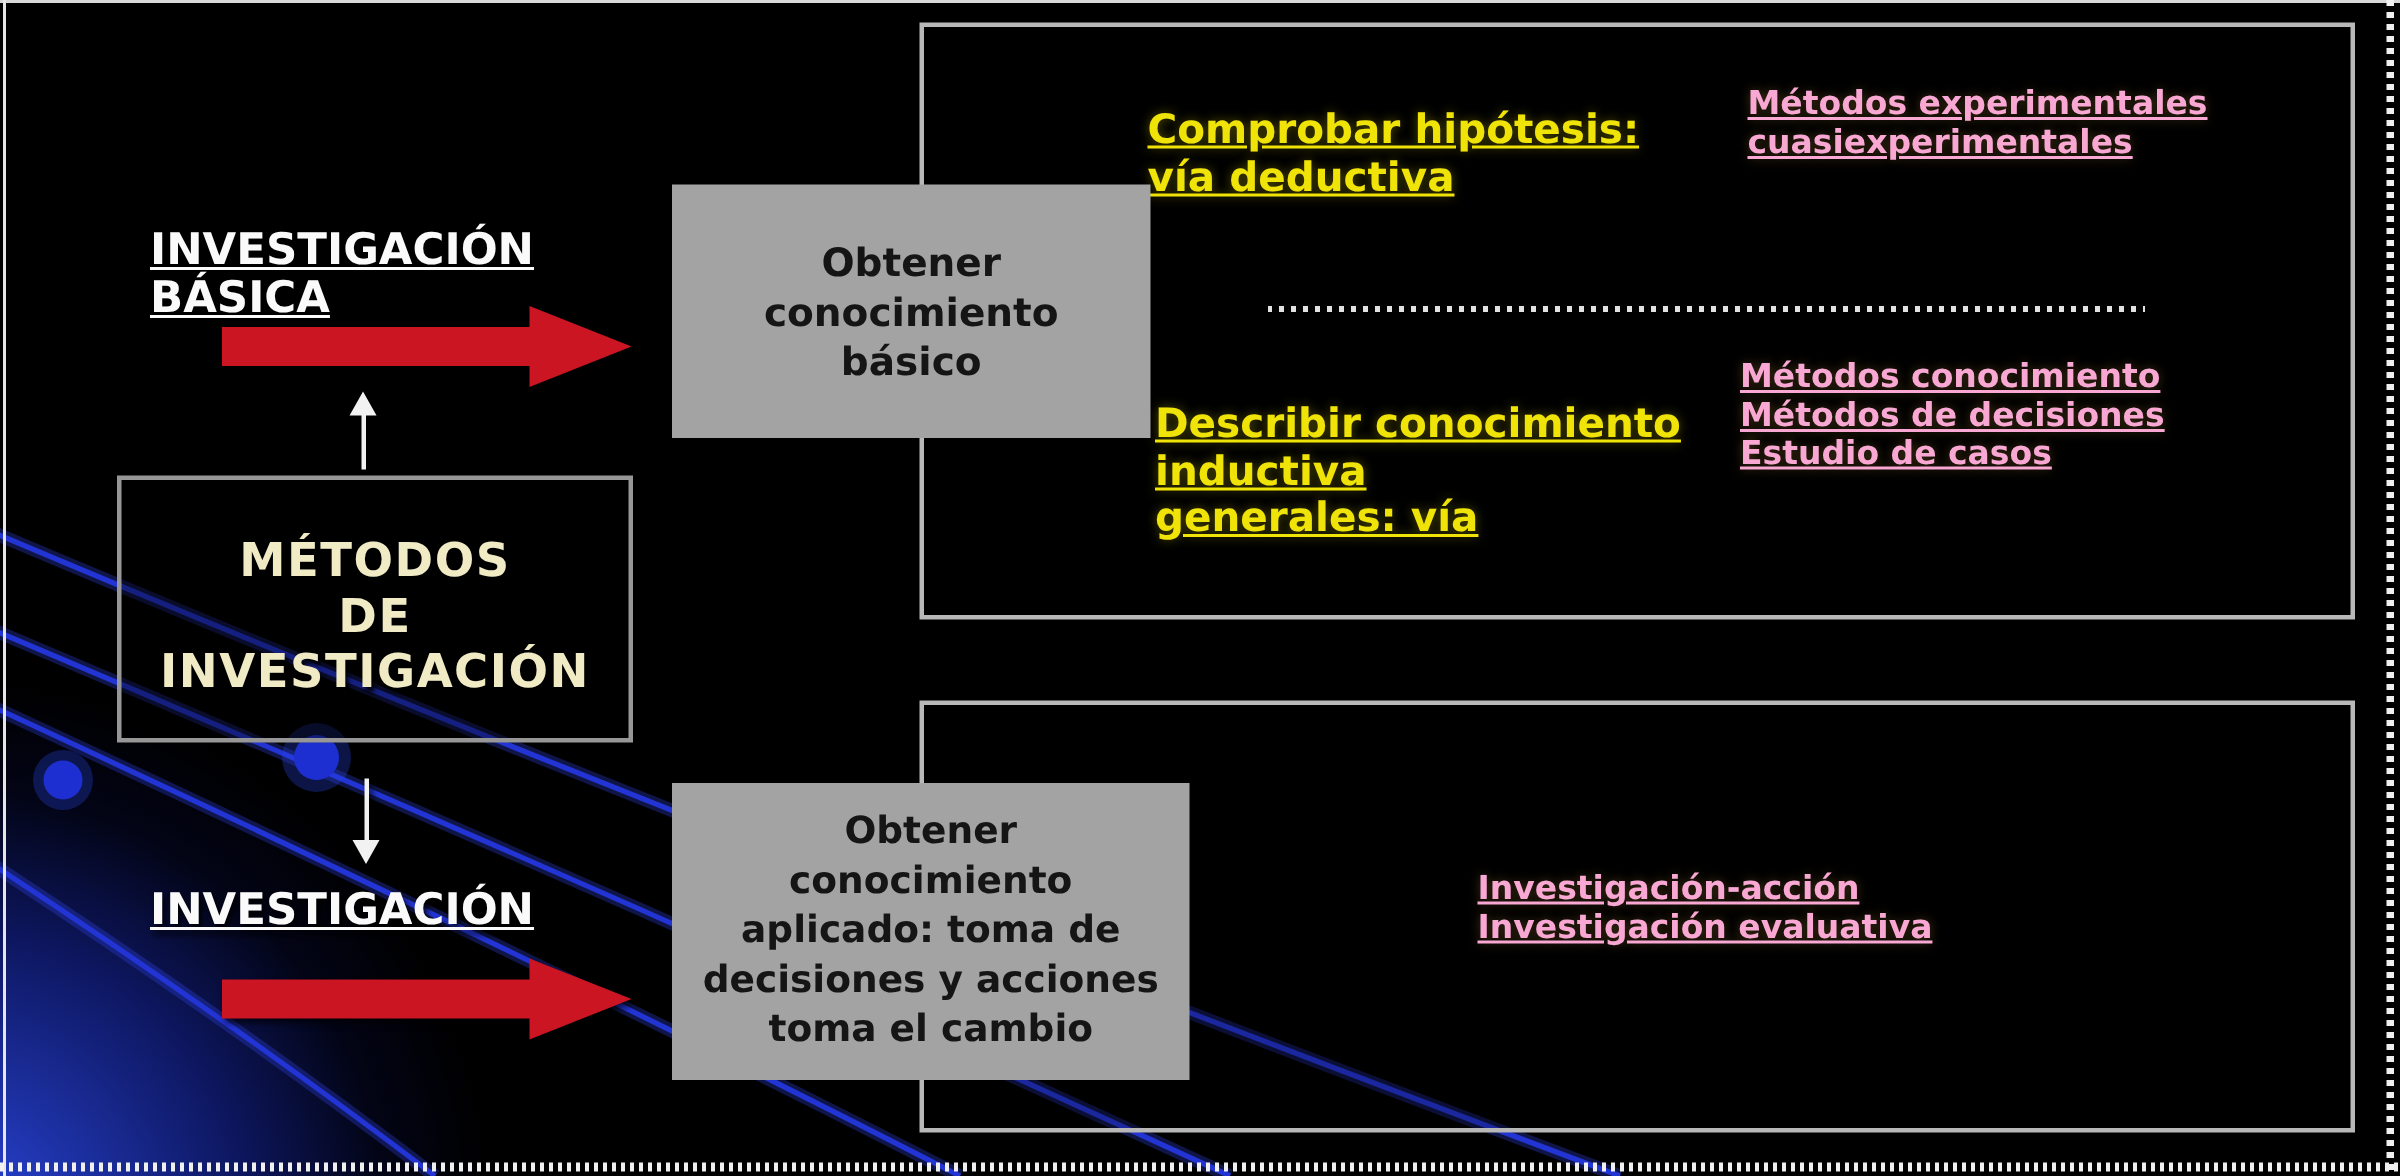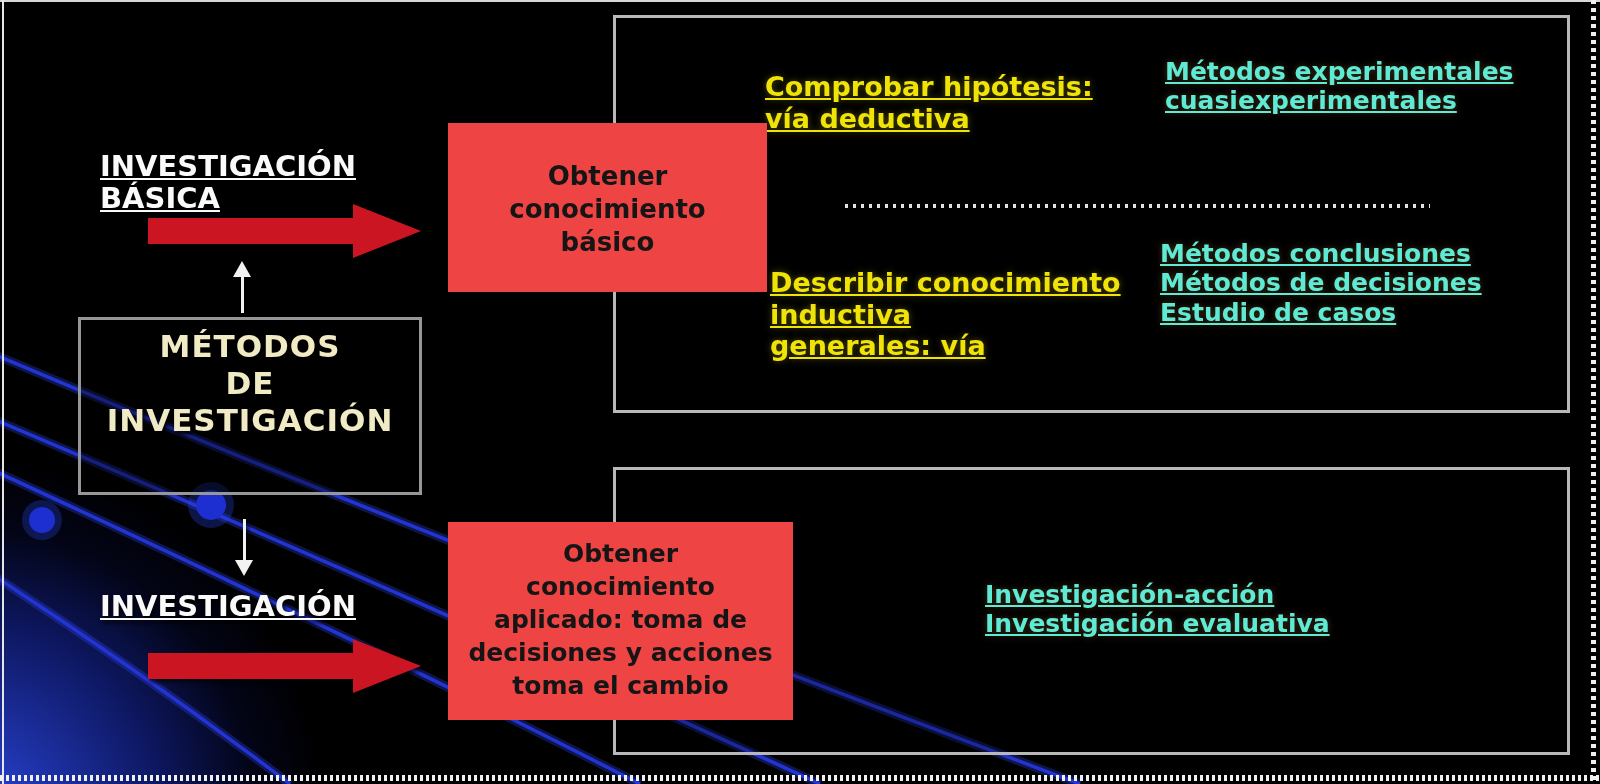--- a/index.html
+++ b/index.html
@@ -31,36 +31,36 @@
 
   
   .tblock{z-index:3;text-align:left;font-weight:bold;text-decoration:underline;}
   .tline{display:block;}
   .t-white{color:#fafafa;font-size:29px;line-height:1.12;
     text-shadow:2px 3px 4px rgba(0,0,0,.9);}
   .txt-basic{left:100px;top:150px;width:300px;}
   .txt-applied{left:100px;top:590px;width:300px;}
 
   .methods-box{left:78px;top:317px;width:344px;height:178px;border:3px solid #979797;
-    box-sizing:border-box;padding-top:8px;z-index:3;text-align:center;
+    box-sizing:border-box;padding-top:36px;z-index:3;text-align:center;
     color:#f0ebc4;font-weight:bold;font-size:31px;line-height:1.2;letter-spacing:1px;
     text-shadow:2px 3px 3px rgba(0,0,0,.9);background:rgba(0,0,0,.4);}
 
   .t-yellow{color:#f0e308;font-size:27px;line-height:1.17;
     text-shadow:0 0 7px rgba(240,227,8,.35),2px 2px 3px rgba(0,0,0,.85);}
-  .t-orange{color:#5eead4;font-size:25px;line-height:1.17;
+  .t-orange{color:#f9a8d4;font-size:22px;line-height:1.17;
     text-shadow:0 0 7px rgba(233,173,79,.3),2px 2px 3px rgba(0,0,0,.85);}
   .txt-deductive{left:765px;top:71px;width:370px;}
   .txt-experimental{left:1165px;top:57px;width:410px;}
   .txt-inductive{left:770px;top:267px;width:380px;}
   .txt-descriptive{left:1160px;top:239px;width:415px;}
   .txt-applied-methods{left:985px;top:580px;width:400px;}
 
   
-  .wbox{background:#ef4444;color:#151515;font-weight:bold;text-align:center;z-index:4;
+  .wbox{background:#a3a3a3;color:#151515;font-weight:bold;text-align:center;z-index:4;
     box-sizing:border-box;}
   .box-basic{left:448px;top:123px;width:319px;height:169px;padding-top:37px;
     font-size:26px;line-height:1.27;}
   .box-applied{left:448px;top:522px;width:345px;height:198px;padding-top:15px;
     font-size:25px;line-height:1.32;}
 
   
   .red-arrow{z-index:5;width:273px;height:54px;filter:drop-shadow(2px 3px 2px rgba(0,0,0,.65));}
   .red-arrow .body{position:absolute;left:0;top:14px;width:207px;height:26px;background:#cc1522;}
   .red-arrow .head{position:absolute;left:205px;top:0;width:0;height:0;
@@ -168,21 +168,21 @@
     <span class="tline">cuasiexperimentales</span>
   </div>
 
   <div class="abs tblock t-yellow txt-inductive">
     <span class="tline">Describir conocimiento</span>
     <span class="tline">inductiva</span>
     <span class="tline">generales: vía</span>
   </div>
 
   <div class="abs tblock t-orange txt-descriptive">
-    <span class="tline">Métodos conclusiones</span>
+    <span class="tline">Métodos conocimiento</span>
     <span class="tline">Métodos de decisiones</span>
     <span class="tline">Estudio de casos</span>
   </div>
 
   <div class="abs tblock t-orange txt-applied-methods">
     <span class="tline">Investigación-acción</span>
     <span class="tline">Investigación evaluativa</span>
   </div>
 
   <div class="abs edge edge-top"></div>

